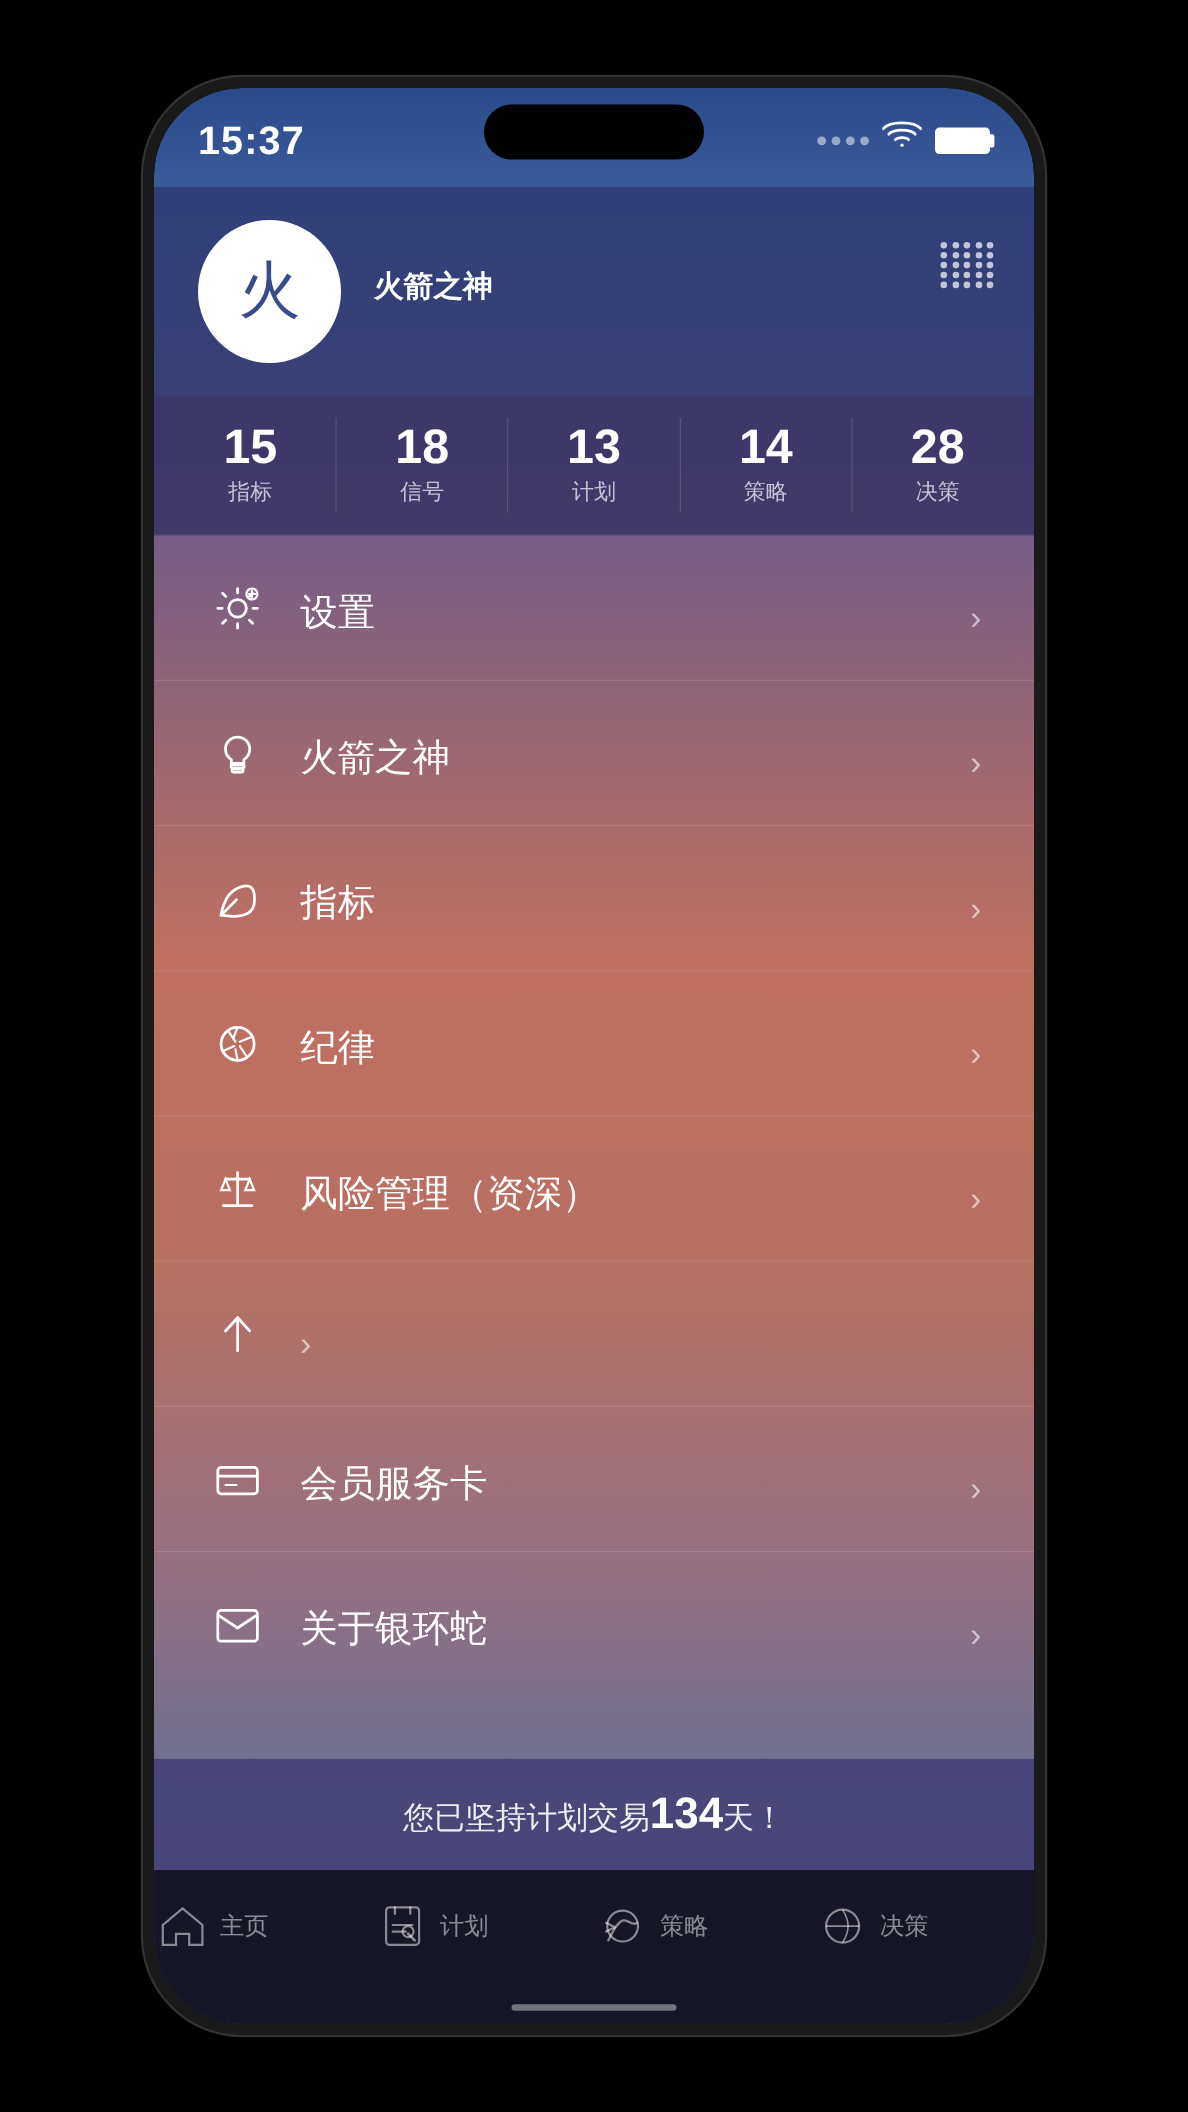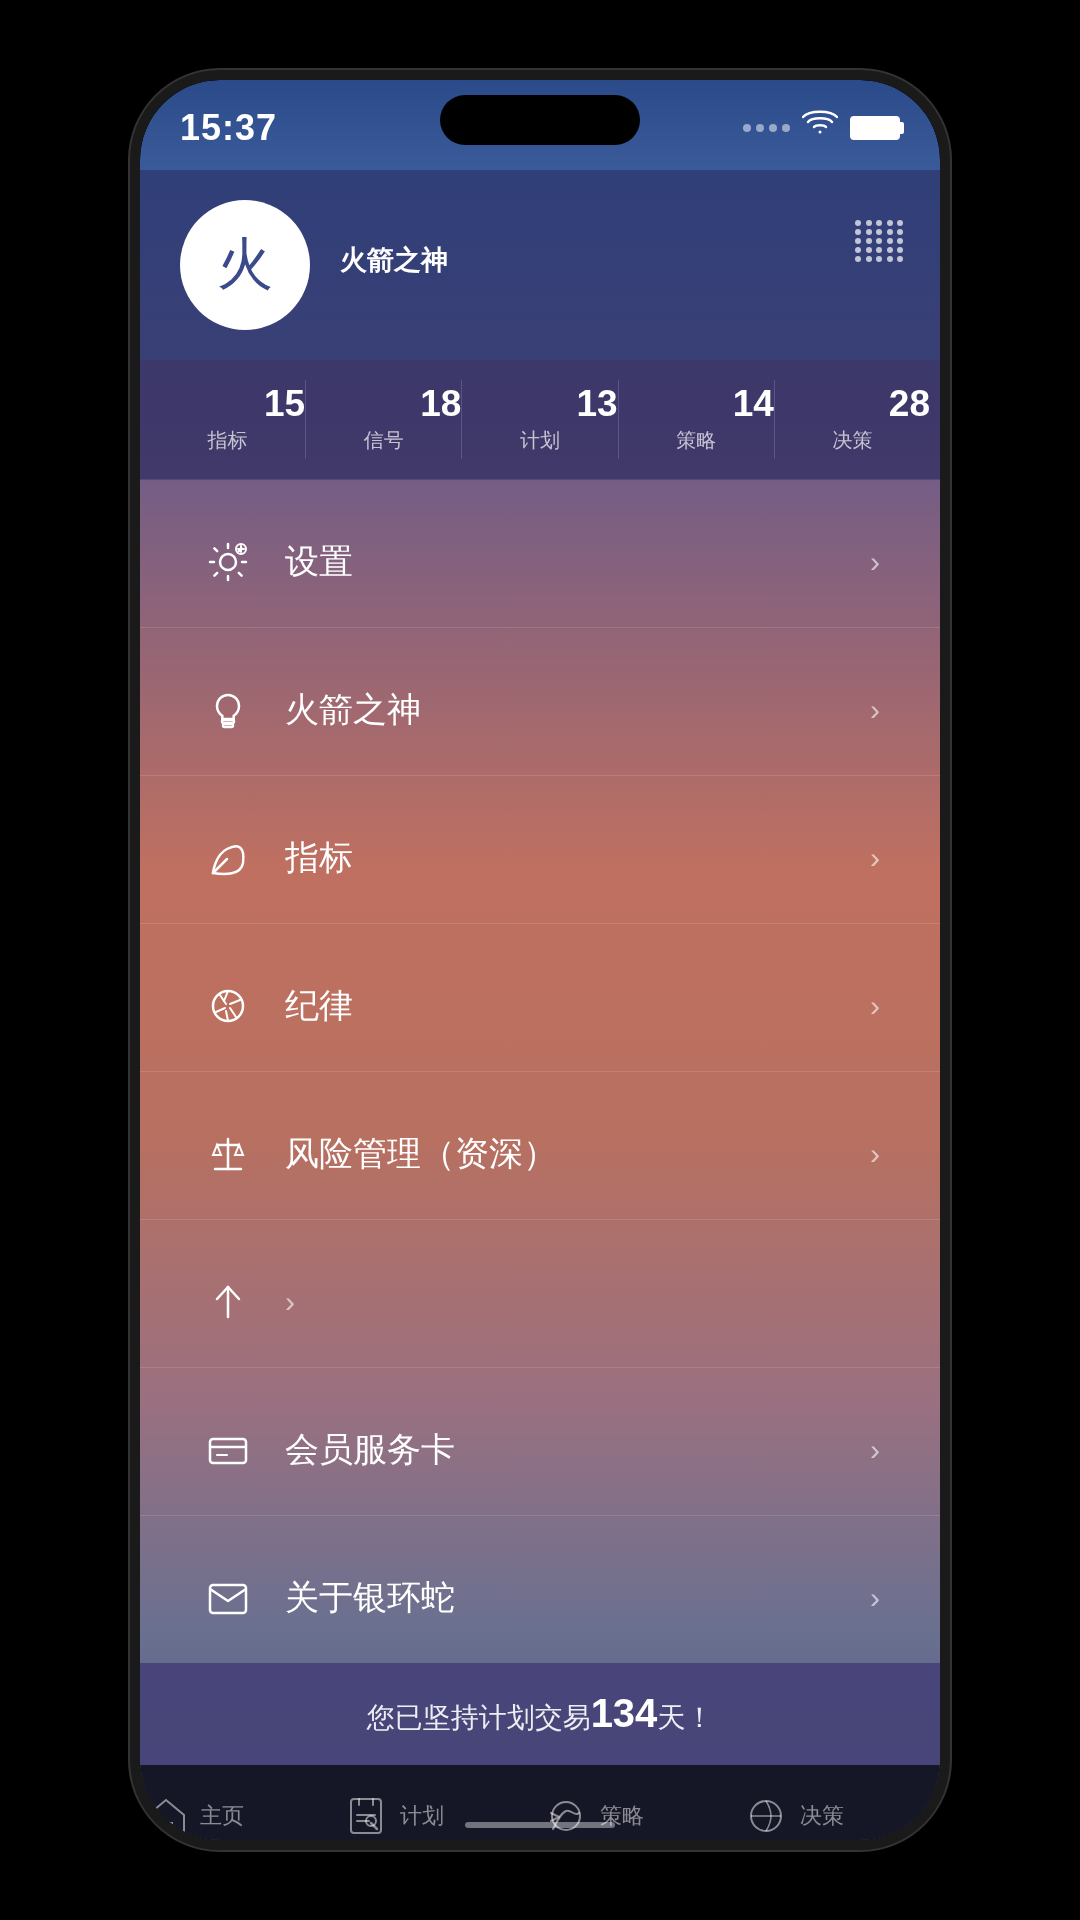--- a/index.html
+++ b/index.html
@@ -191,45 +191,43 @@
       padding: 5px 0;
       border-right: 1px solid rgba(255,255,255,0.15);
     }
 
     .stat-item:last-child {
       border-right: none;
     }
 
     .stat-number {
       color: white;
-      font-size: 37px;
+      font-size: 44px;
       font-weight: 700;
       display: block;
       line-height: 1;
-      text-align: right;
     }
 
     .stat-label {
       color: rgba(255,255,255,0.7);
       font-size: 20px;
       margin-top: 5px;
     }
 
     
     .menu-section {
       flex: 1;
     }
 
     .menu-item {
       display: flex;
-      align-items: center;
-      padding: 38px 60px;
+      align-items: flex-end;
+      padding: 38px 48px;
       border-bottom: 1px solid rgba(255,255,255,0.12);
       cursor: pointer;
-      margin-top: 16px;
     }
 
     .menu-item:last-child {
       border-bottom: none;
     }
 
     .menu-icon {
       width: 55px;
       height: 55px;
       display: flex;

